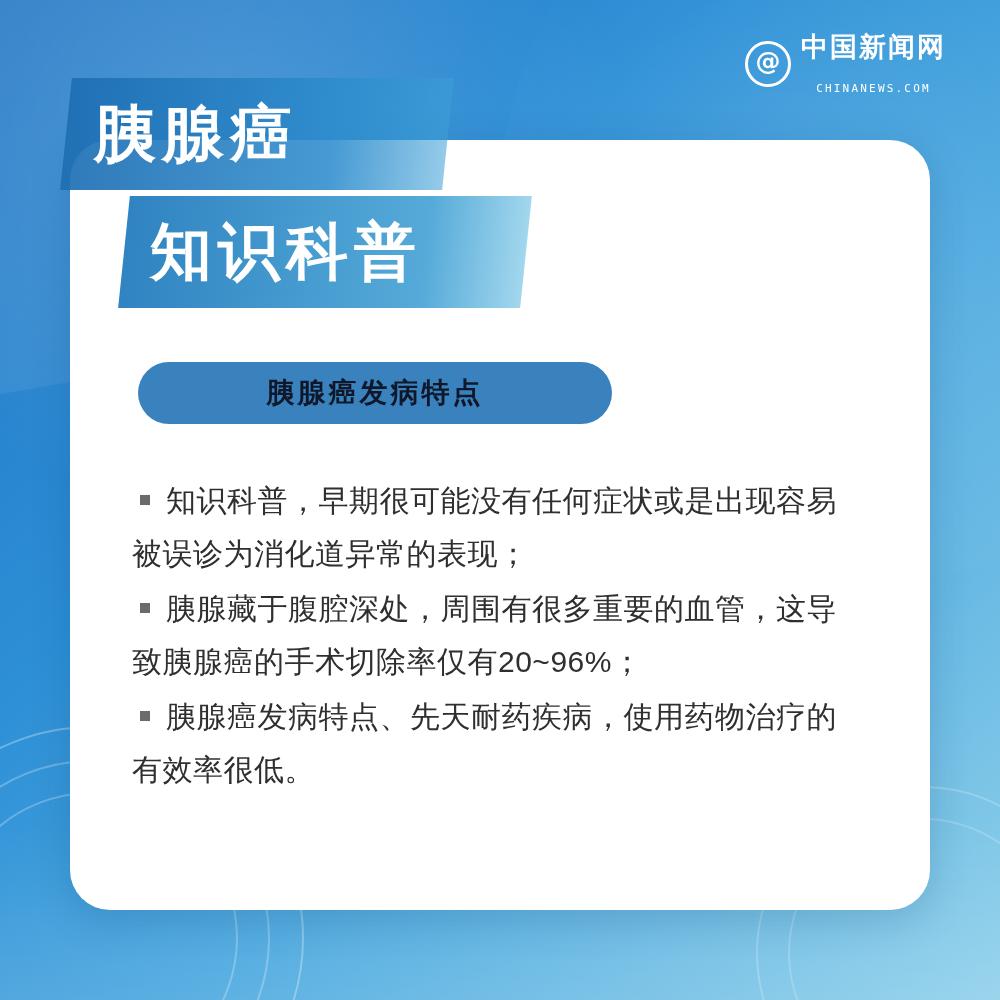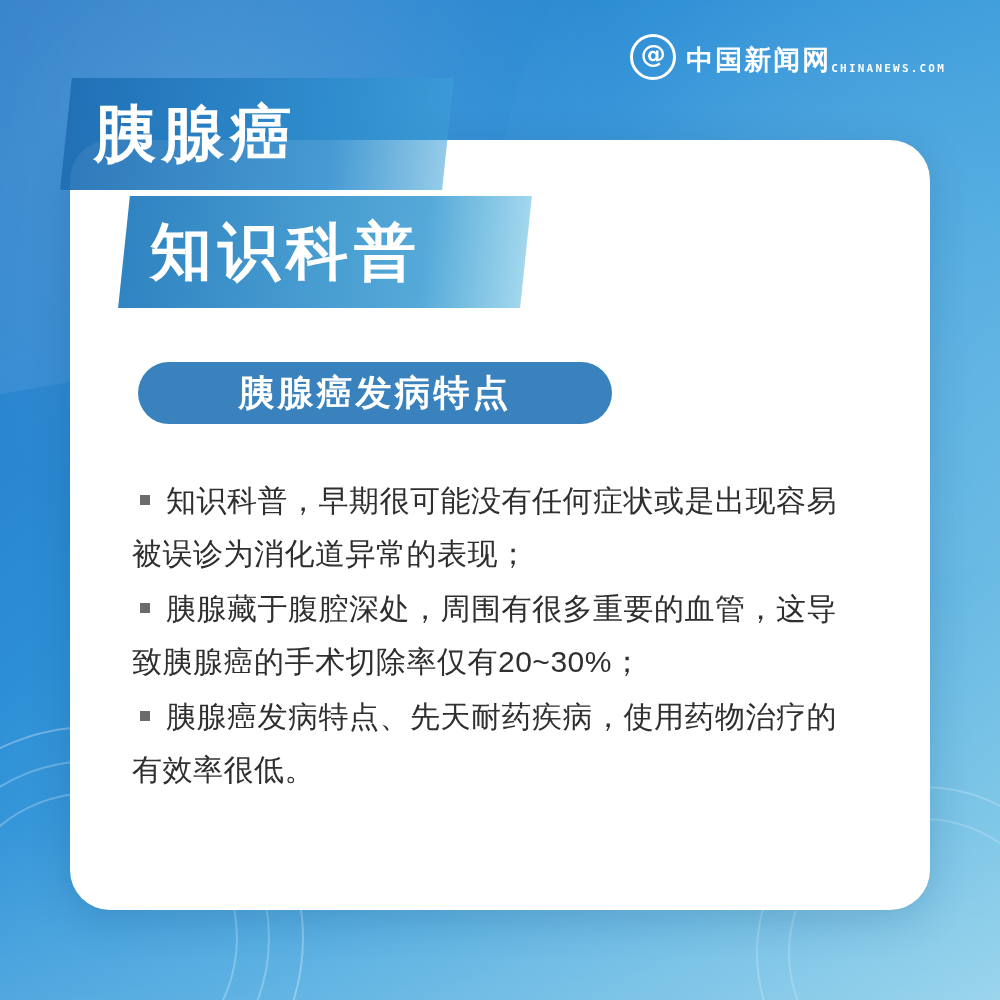--- a/index.html
+++ b/index.html
@@ -116,36 +116,36 @@
     border: 3px solid #ffffff;
     color: #ffffff;
     font-size: 25px;
     line-height: 35px;
     text-align: center;
     font-family: "DejaVu Sans", sans-serif;
     font-weight: bold;
   }
   .brand-text {
     display: flex;
-    align-items: flex-end;
+    flex-direction: column;
+    align-items: center;
     line-height: 1;
   }
   .brand-cn {
     color: #ffffff;
     font-size: 27px;
     font-weight: bold;
     letter-spacing: 2px;
   }
   .brand-en {
     color: #ffffff;
     font-size: 11px;
     letter-spacing: 2.2px;
     margin-top: 22px;
     font-family: "DejaVu Sans Mono", monospace;
-    font-weight: bold;
   }
 
   
   .title-block {
     position: absolute;
     left: 0;
     top: 78px;
     z-index: 5;
   }
   .title-band {
@@ -195,22 +195,22 @@
     width: 474px;
     height: 62px;
     background: #3a82bd;
     border-radius: 31px;
     display: flex;
     align-items: center;
     justify-content: center;
     z-index: 6;
   }
   .section-pill-label {
-    color: #ffffff;
-    font-size: 36px;
+    color: #0f172a;
+    font-size: 28px;
     font-weight: bold;
     letter-spacing: 3px;
   }
 
   
   .body {
     position: absolute;
     left: 132px;
     top: 474px;
     width: 724px;
@@ -267,20 +267,20 @@
 
   <div class="section-pill">
     <div class="section-pill-label">胰腺癌发病特点</div>
   </div>
 
   <div class="body">
     <div class="bullet-item">
       <span class="bullet-mark"></span><span>知识科普，早期很可能没有任何症状或是出现容易被误诊为消化道异常的表现；</span>
     </div>
     <div class="bullet-item">
-      <span class="bullet-mark"></span><span>胰腺藏于腹腔深处，周围有很多重要的血管，这导致胰腺癌的手术切除率仅有20~30%；</span>
+      <span class="bullet-mark"></span><span>胰腺藏于腹腔深处，周围有很多重要的血管，这导致胰腺癌的手术切除率仅有20~96%；</span>
     </div>
     <div class="bullet-item">
       <span class="bullet-mark"></span><span>胰腺癌发病特点、先天耐药疾病，使用药物治疗的有效率很低。</span>
     </div>
   </div>
 
 </div>
 
 </body></html>

